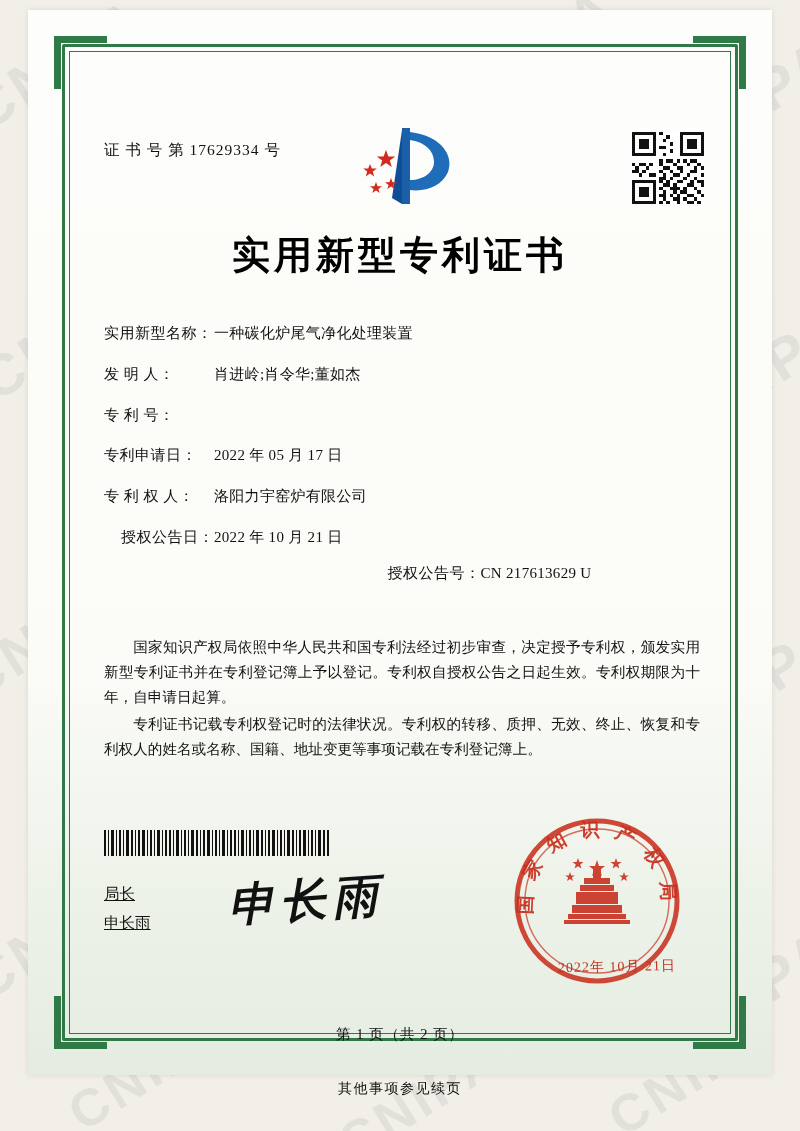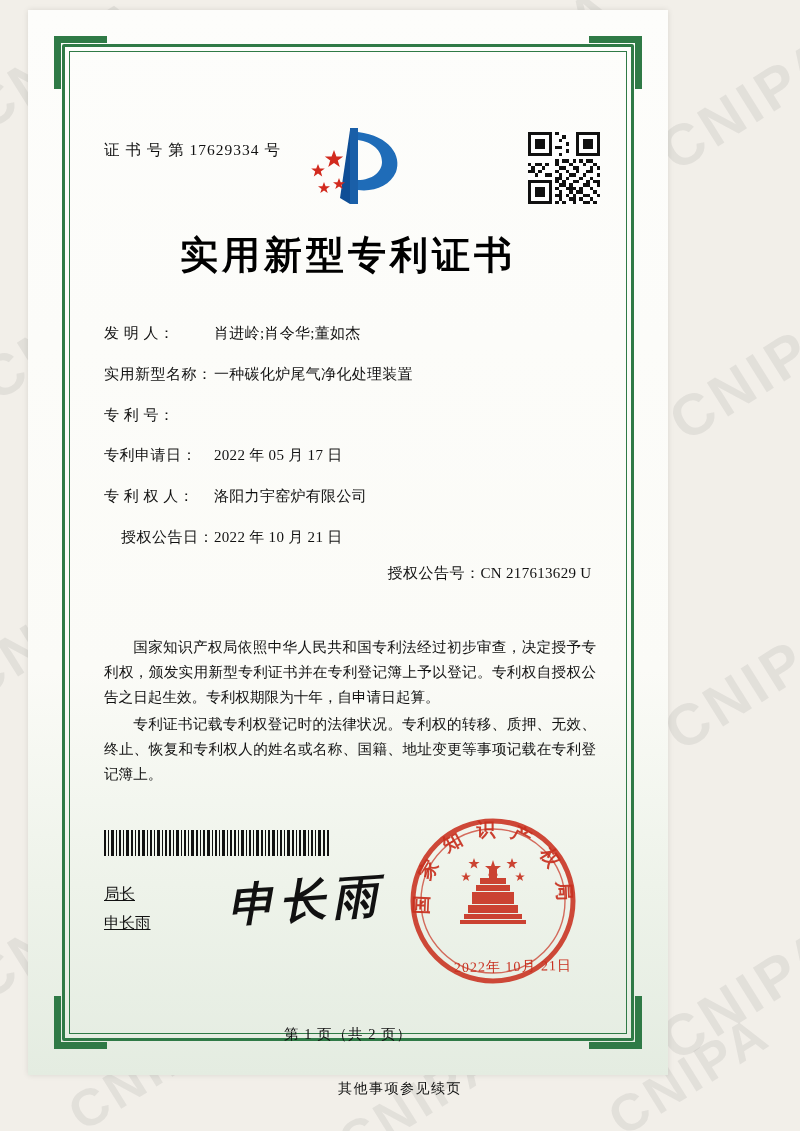--- a/index.html
+++ b/index.html
@@ -31,21 +31,21 @@
     letter-spacing: 4px;
     white-space: nowrap;
     transform-origin: center center;
   }
 
   
   #certificate {
     position: absolute;
     left: 28px;
     top: 10px;
-    width: 640px;
+    width: 744px;
     height: 1065px;
     background: linear-gradient(180deg, #fdfdfb 0%, #fbfbf7 62%, #eef3ea 82%, #e4ece1 100%);
     box-shadow: 0 0 6px rgba(0,0,0,0.10);
     z-index: 1;
   }
 
   
   .border-outer {
     position: absolute;
     left: 34px; top: 34px; right: 34px; bottom: 34px;
@@ -383,27 +383,27 @@
           <rect x="19" y="20" width="1" height="1"></rect>
         </g>
       </svg>
     </div>
 
     <div class="title">实用新型专利证书</div>
 
     <div class="fields">
 
       <div class="field-row">
+        <div class="field-label">实用新型名称：</div>
+        <div class="field-value">一种碳化炉尾气净化处理装置</div>
+      </div>
+
+      <div class="field-row">
         <div class="field-label">发 明 人：</div>
         <div class="field-value">肖进岭;肖令华;董如杰</div>
-      </div>
-
-      <div class="field-row">
-        <div class="field-label">实用新型名称：</div>
-        <div class="field-value">一种碳化炉尾气净化处理装置</div>
       </div>
 
       <div class="field-row">
         <div class="field-label">专 利 号：</div>
       </div>
 
       <div class="field-row">
         <div class="field-label">专利申请日：</div>
         <div class="field-value">2022 年 05 月 17 日</div>
       </div>

